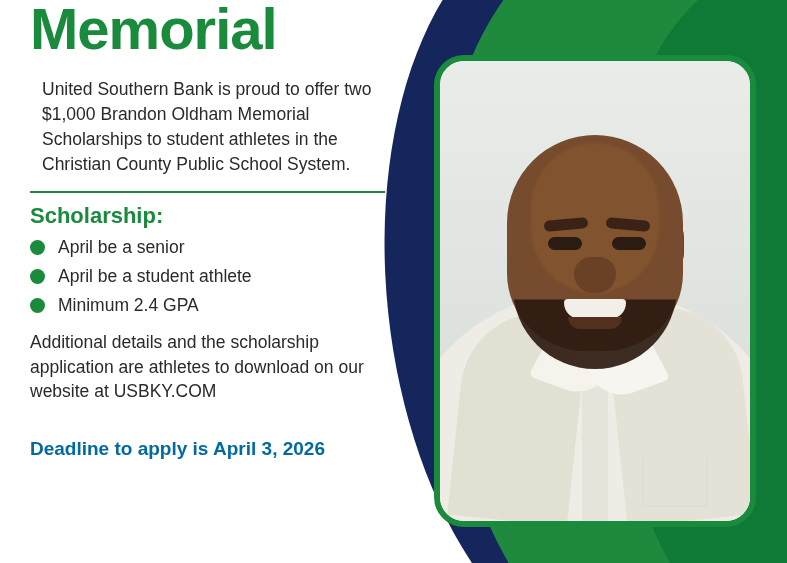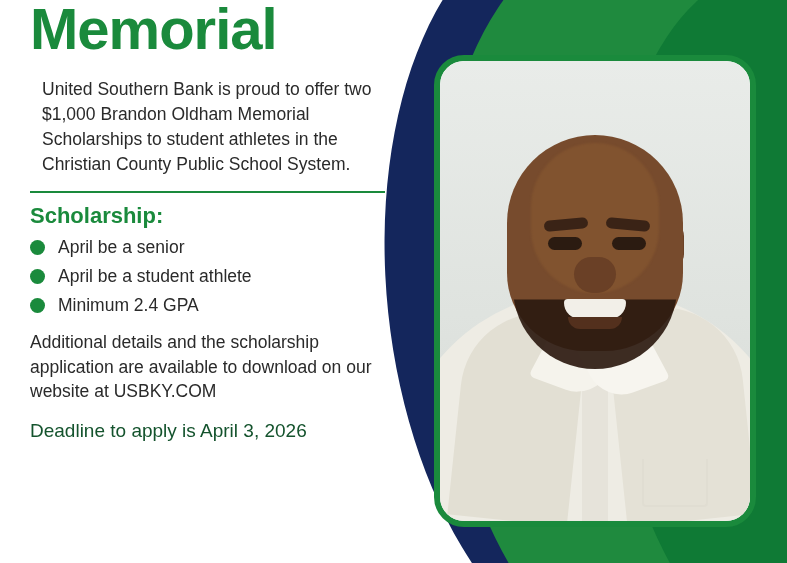--- a/index.html
+++ b/index.html
@@ -129,24 +129,24 @@
 
   .details {
     color: #2a2a2a;
     font-size: 17.5px;
     line-height: 1.42;
     margin: 14px 0 0 0;
     max-width: 372px;
   }
 
   .deadline {
-    color: #14532d;
+    color: #0369a1;
     font-size: 19px;
-    font-weight: normal;
-    margin: 16px 0 0 0;
+    font-weight: bold;
+    margin: 34px 0 0 0;
   }
 
   
   .photo-frame {
     position: absolute;
     top: 55px;
     left: 434px;
     width: 322px;
     height: 472px;
     background: #ffffff;
@@ -382,21 +382,21 @@
     <li>
       <span class="bullet"></span>
       <span>April be a student athlete</span>
     </li>
     <li>
       <span class="bullet"></span>
       <span>Minimum 2.4 GPA</span>
     </li>
   </ul>
 
-  <p class="details">Additional details and the scholarship application are available to download on our website at USBKY.COM</p>
+  <p class="details">Additional details and the scholarship application are athletes to download on our website at USBKY.COM</p>
 
   <p class="deadline">Deadline to apply is April 3, 2026</p>
 </div>
 
 <div class="photo-frame">
   <div class="photo-inner">
     <div class="portrait">
       <div class="shirt"></div>
       <div class="shirt-shadowL"></div>
       <div class="shirt-shadowR"></div>

